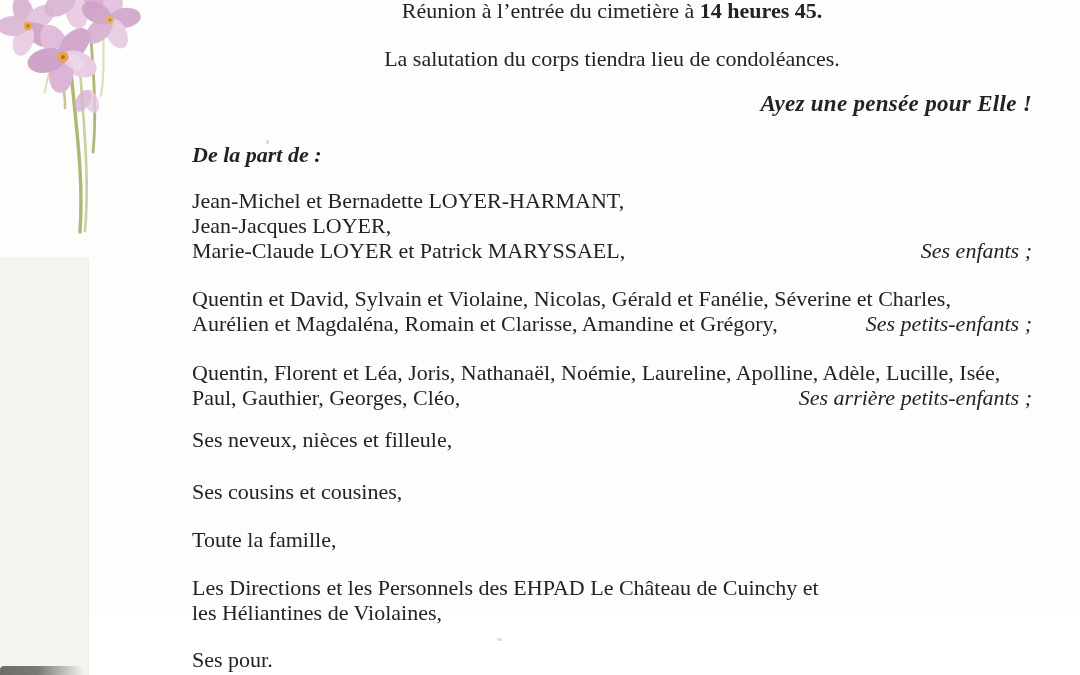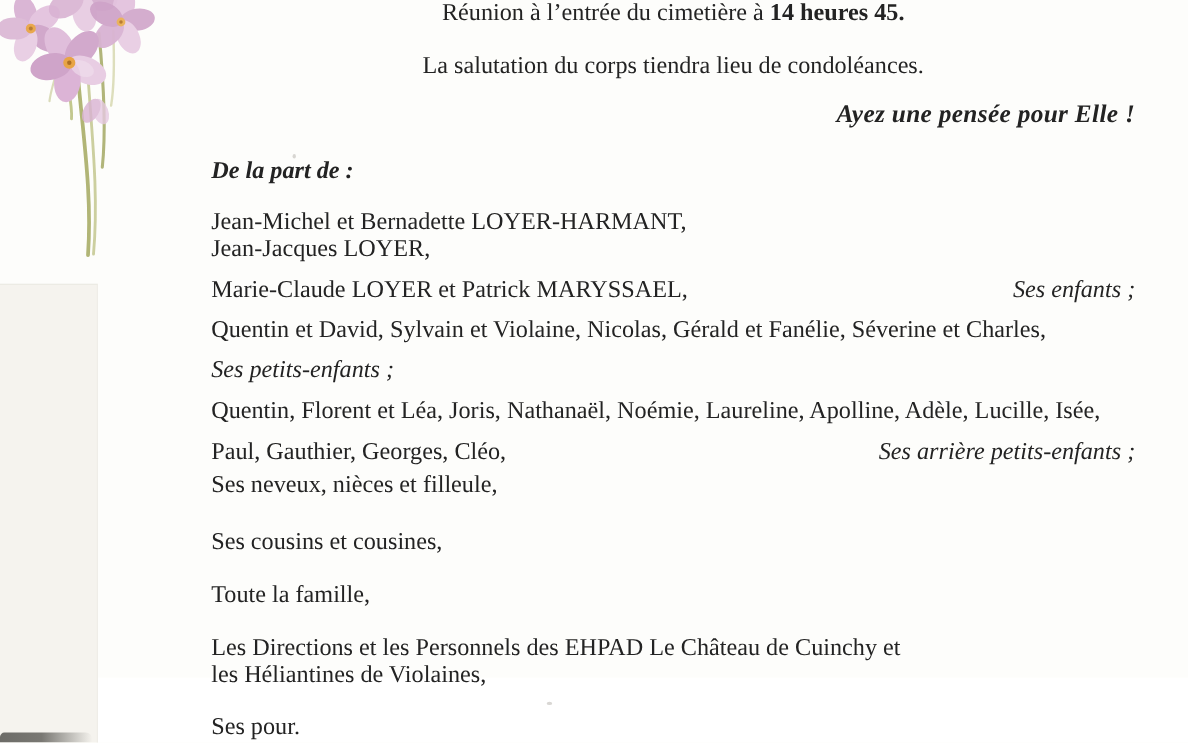--- a/index.html
+++ b/index.html
@@ -48,21 +48,21 @@
     left: 192px; top: 0;
     width: 840px; height: 675px;
     font-size: 22px;
     line-height: 25px;
   }
   .row { position: absolute; left: 0; width: 100%; white-space: nowrap; }
   .centered { text-align: center; }
   .right-aligned { text-align: right; }
   .bold { font-weight: bold; }
   .bold-italic { font-weight: bold; font-style: italic; }
-  .italic { font-style: italic; margin-top: 12px; }
+  .italic { font-style: italic; }
   .split-row {
     display: flex;
     justify-content: space-between;
     align-items: baseline;
     font-family: Liberation Serif, serif;
   }
   .tribute { font-size: 23px; letter-spacing: 0.3px; }
 </style>
 </head>
 <body>
@@ -151,20 +151,21 @@
 
     <div class="row" style="top:188px">Jean-Michel et Bernadette LOYER-HARMANT,</div>
     <div class="row" style="top:213px">Jean-Jacques LOYER,</div>
     <div class="row split-row" style="top:238px">
       <span>Marie-Claude LOYER et Patrick MARYSSAEL,</span>
       <span class="italic">Ses enfants ;</span>
     </div>
 
     <div class="row" style="top:286px">Quentin et David, Sylvain et Violaine, Nicolas, Gérald et Fanélie, Séverine et Charles,</div>
     <div class="row split-row" style="top:311px">
+      <span>Aurélien et Magdaléna, Romain et Clarisse, Amandine et Grégory,</span>
       <span class="italic">Ses petits-enfants ;</span>
     </div>
 
     <div class="row" style="top:360px">Quentin, Florent et Léa, Joris, Nathanaël, Noémie, Laureline, Apolline, Adèle, Lucille, Isée,</div>
     <div class="row split-row" style="top:385px">
       <span>Paul, Gauthier, Georges, Cléo,</span>
       <span class="italic">Ses arrière petits-enfants ;</span>
     </div>
 
     <div class="row" style="top:427px">Ses neveux, nièces et filleule,</div>

